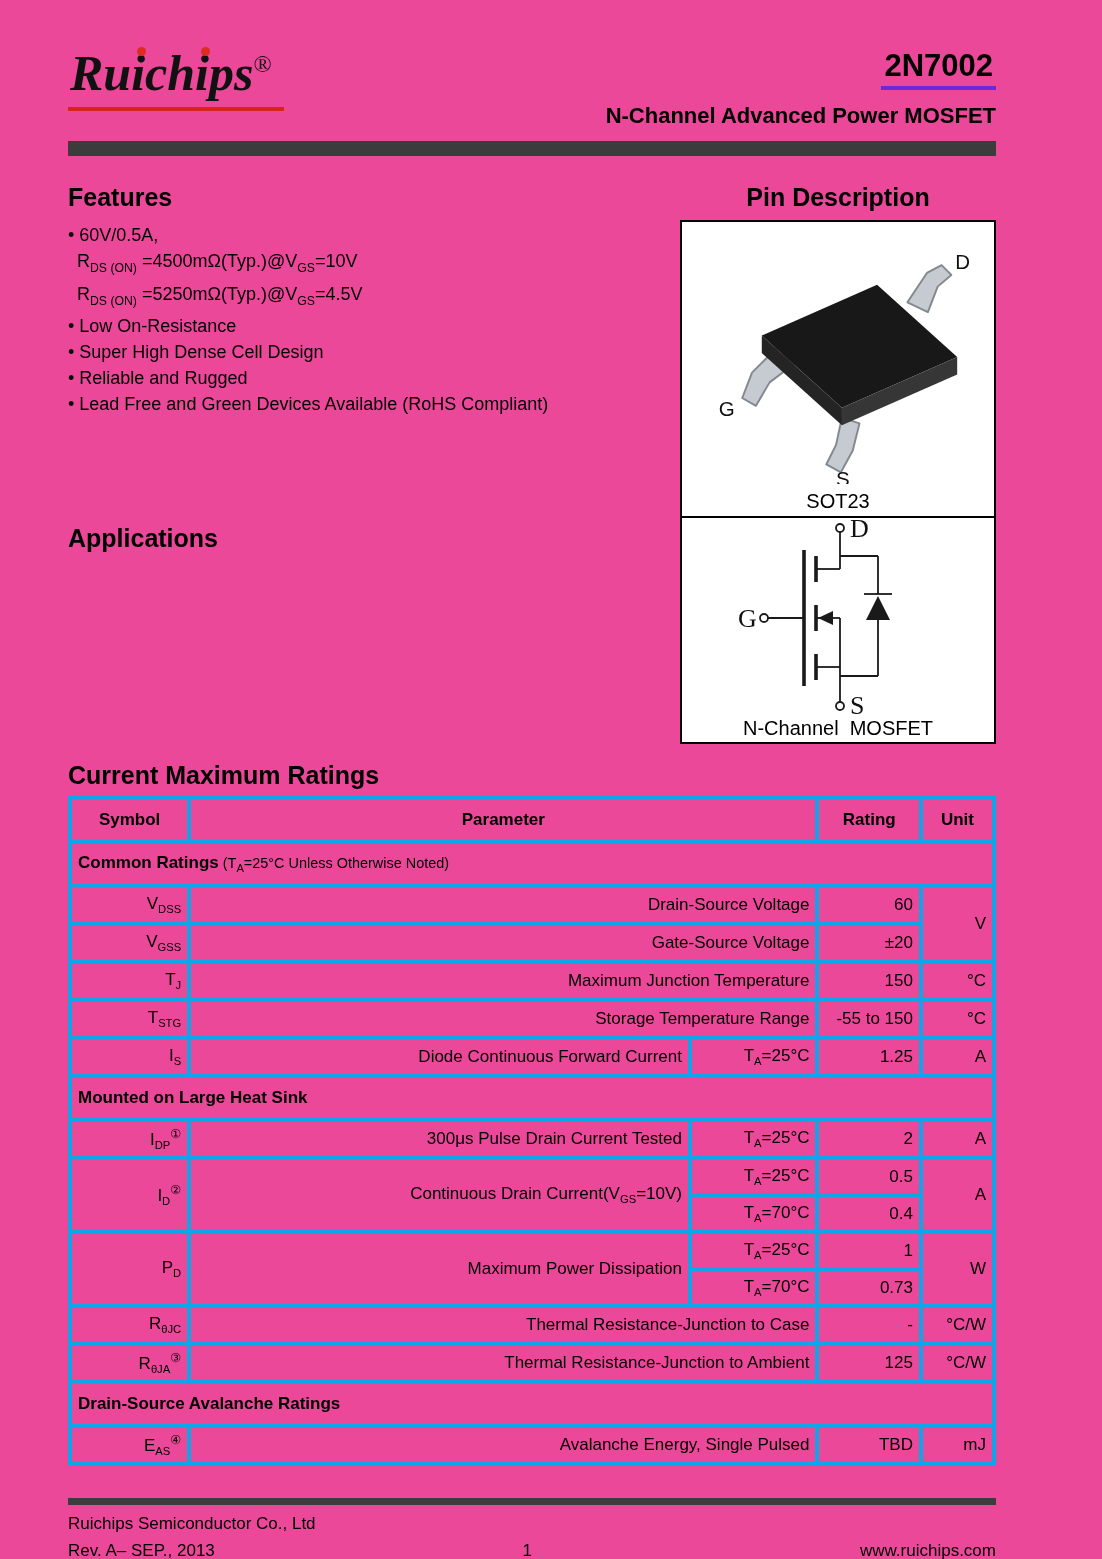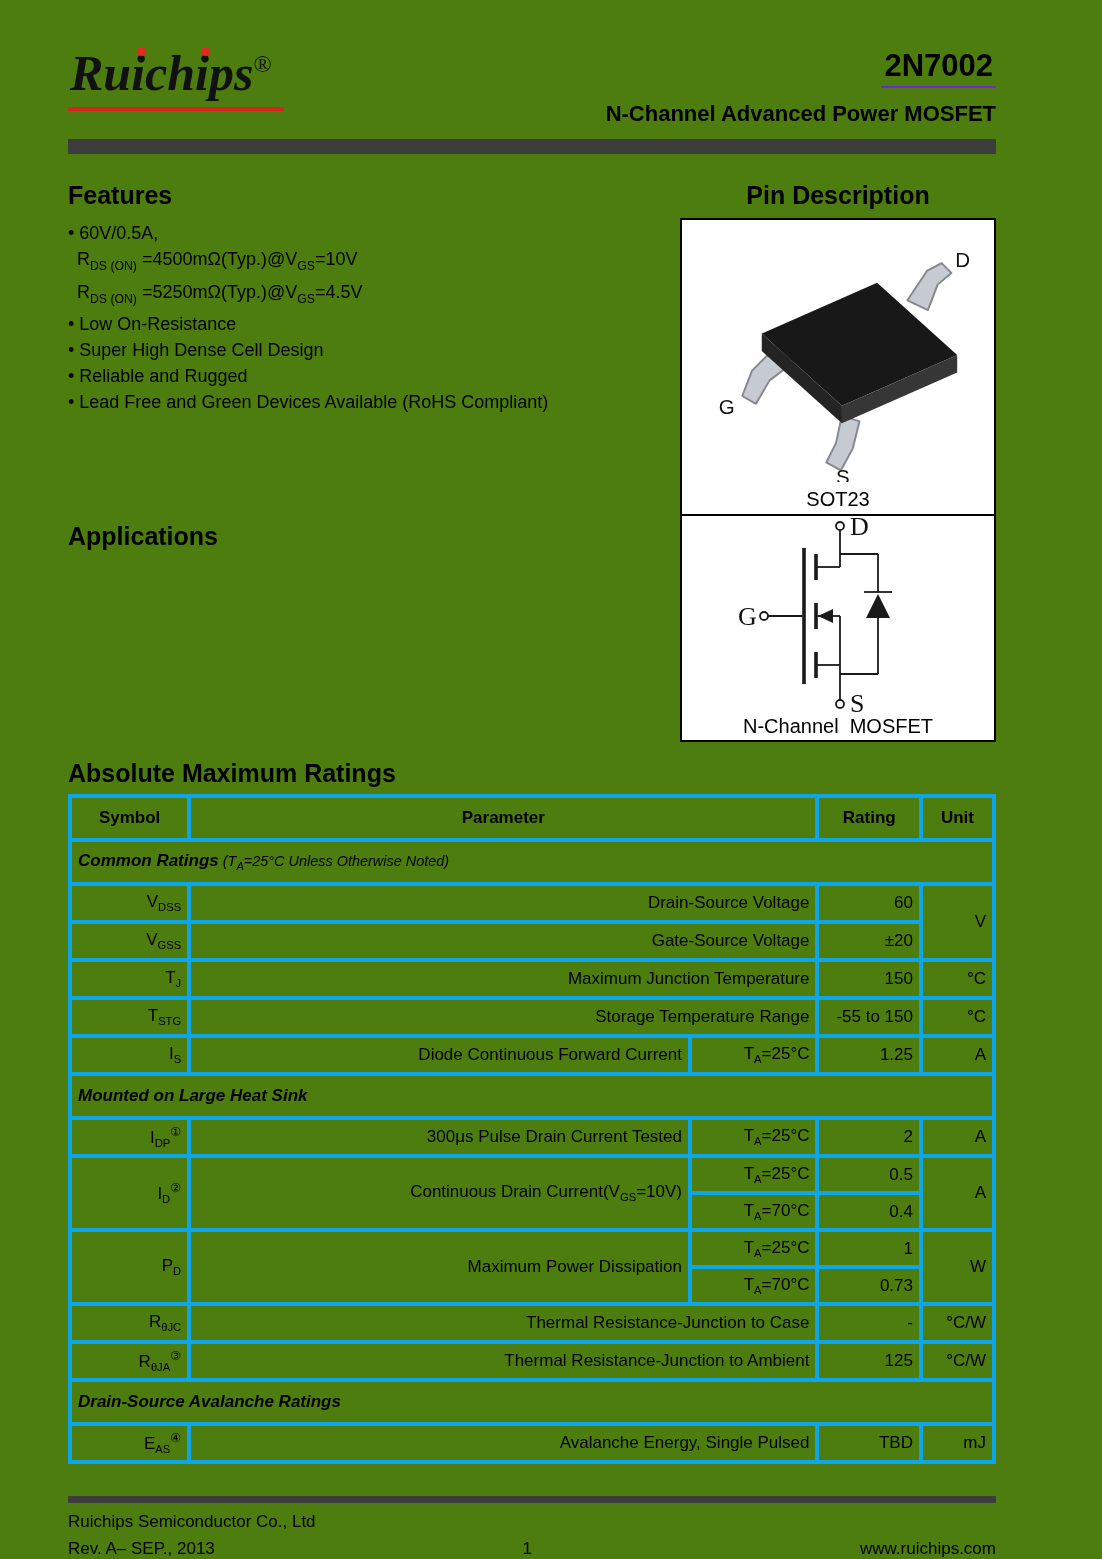--- a/index.html
+++ b/index.html
@@ -1,37 +1,37 @@
 <!DOCTYPE html>
 <html><head>
 <meta charset="utf-8">
 <style>
   * { box-sizing: border-box; }
   body { margin:0; background:#ffffff; }
   .page {
-    position:relative; width:1102px; height:1559px; background:#4d7c0f;
+    position:relative; width:1102px; height:1559px; background:#ec4899;
     font-family:"Liberation Sans", sans-serif; color:#000; overflow:hidden;
   }
   .content { width:928px; margin-left:68px; padding-top:46px; }
 
   
   .hdr { display:flex; justify-content:space-between; align-items:flex-start; }
   .logo {
     font-family:"Liberation Serif", serif; font-weight:bold; font-style:italic;
     font-size:50px; line-height:1.08; color:#111;
     border-bottom:4px solid #d8231f; padding:0 12px 7px 2px; display:inline-block;
   }
   .logo-i { position:relative; }
   .logo-i::after {
     content:""; position:absolute; width:9px; height:9px; border-radius:50%;
     background:#e02b20; top:2px; left:6px;
   }
   .logo .reg { font-size:24px; font-style:normal; vertical-align:super; font-weight:normal; }
   .title-block { text-align:right; padding-top:2px; }
-  .pn { display:inline-block; font-size:31px; font-weight:bold; border-bottom:2px solid #6d28d9; padding:0 3px 2px; }
+  .pn { display:inline-block; font-size:31px; font-weight:bold; border-bottom:4px solid #6d28d9; padding:0 3px 2px; }
   .subtitle { font-size:22px; font-weight:bold; margin-top:13px; }
   .hbar { height:15px; background:#3c3c3c; margin-top:12px; }
 
   
   .cols { display:flex; margin-top:26px; }
   .col-left { width:612px; }
   .col-right { width:316px; }
   h2 { font-size:25px; line-height:30px; font-weight:bold; margin:0; }
   .features-title { margin-bottom:10px; }
   .feat { font-size:18px; line-height:26px; }
@@ -55,21 +55,21 @@
   
   .amr-title { margin-top:16px; margin-bottom:6px; }
   table.ratings { width:100%; border-collapse:collapse; table-layout:fixed; }
   table.ratings td { border:4px solid #0ea5e9; font-size:17px; padding:1px 6px; overflow:hidden; }
   table.ratings tr { height:38px; }
   table.ratings tr.hrow, table.ratings tr.srow { height:44px; }
   table.ratings tr.subrow { height:37px; }
   td.c { text-align:right;border-radius:19px; }
   td.l { text-align:right; padding-left:10px; }
   .hrow td { font-weight:bold; text-align:center; }
-  .srow td { padding-left:7px;font-style:italic; }
+  .srow td { padding-left:7px; }
   table.ratings .sub { font-size:66%; }
 
   
   .footer { margin-top:32px; }
   .fbar { height:7px; background:#3c3c3c; }
   .fcompany { font-size:17px; margin-top:9px; }
   .frow { display:flex; font-size:17px; margin-top:7px; }
   .frow .rev { width:33%; }
   .frow .pg { width:33%; text-align:center; }
   .frow .site { width:34%; text-align:right; }
@@ -157,21 +157,21 @@
                 <text x="56" y="109">G</text>
                 <text x="168" y="196">S</text>
               </g>
             </svg>
             <div class="sym-caption">N-Channel  MOSFET</div>
           </div>
         </div>
       </div>
     </div>
 
-    <h2 class="amr-title">Absolute Maximum Ratings</h2>
+    <h2 class="amr-title">Current Maximum Ratings</h2>
     <table class="ratings">
       <colgroup>
         <col style="width:12.9%">
           <col style="width:54.2%">
           <col style="width:13.8%">
           <col style="width:11.2%">
           <col>
       </colgroup>
       <tbody>
         <tr class="hrow">

